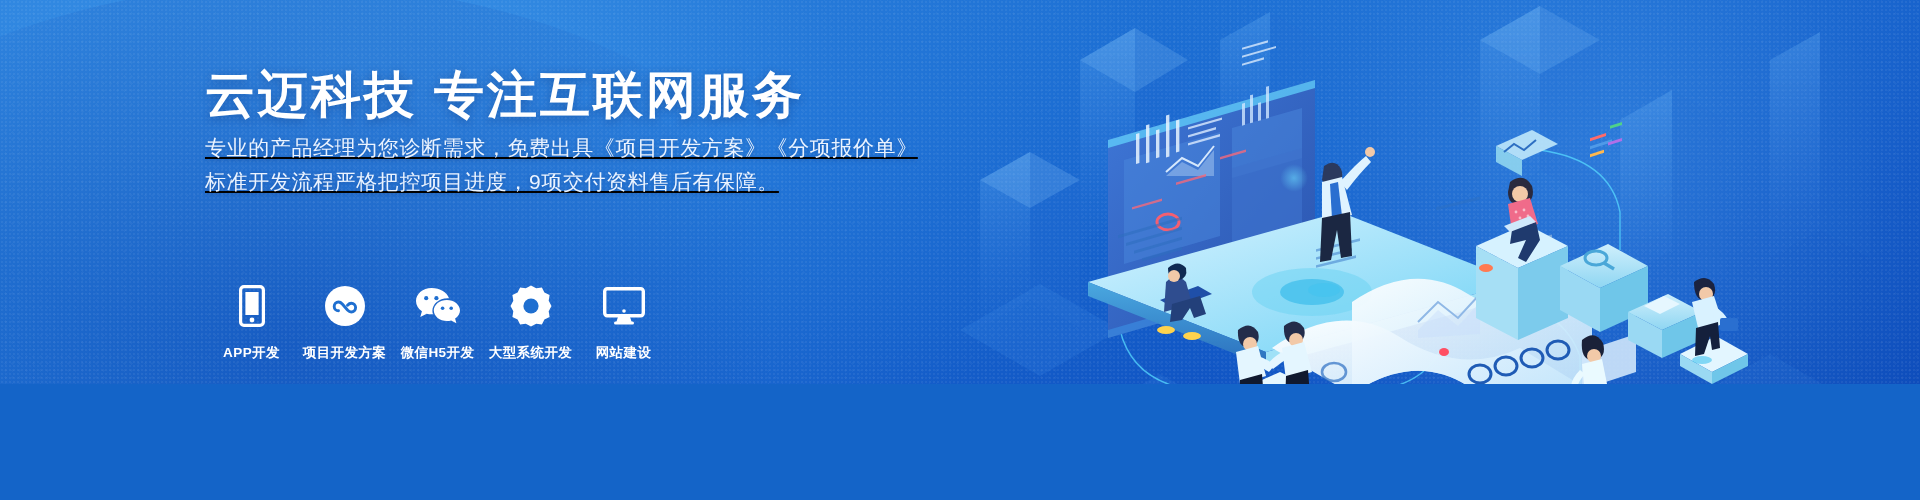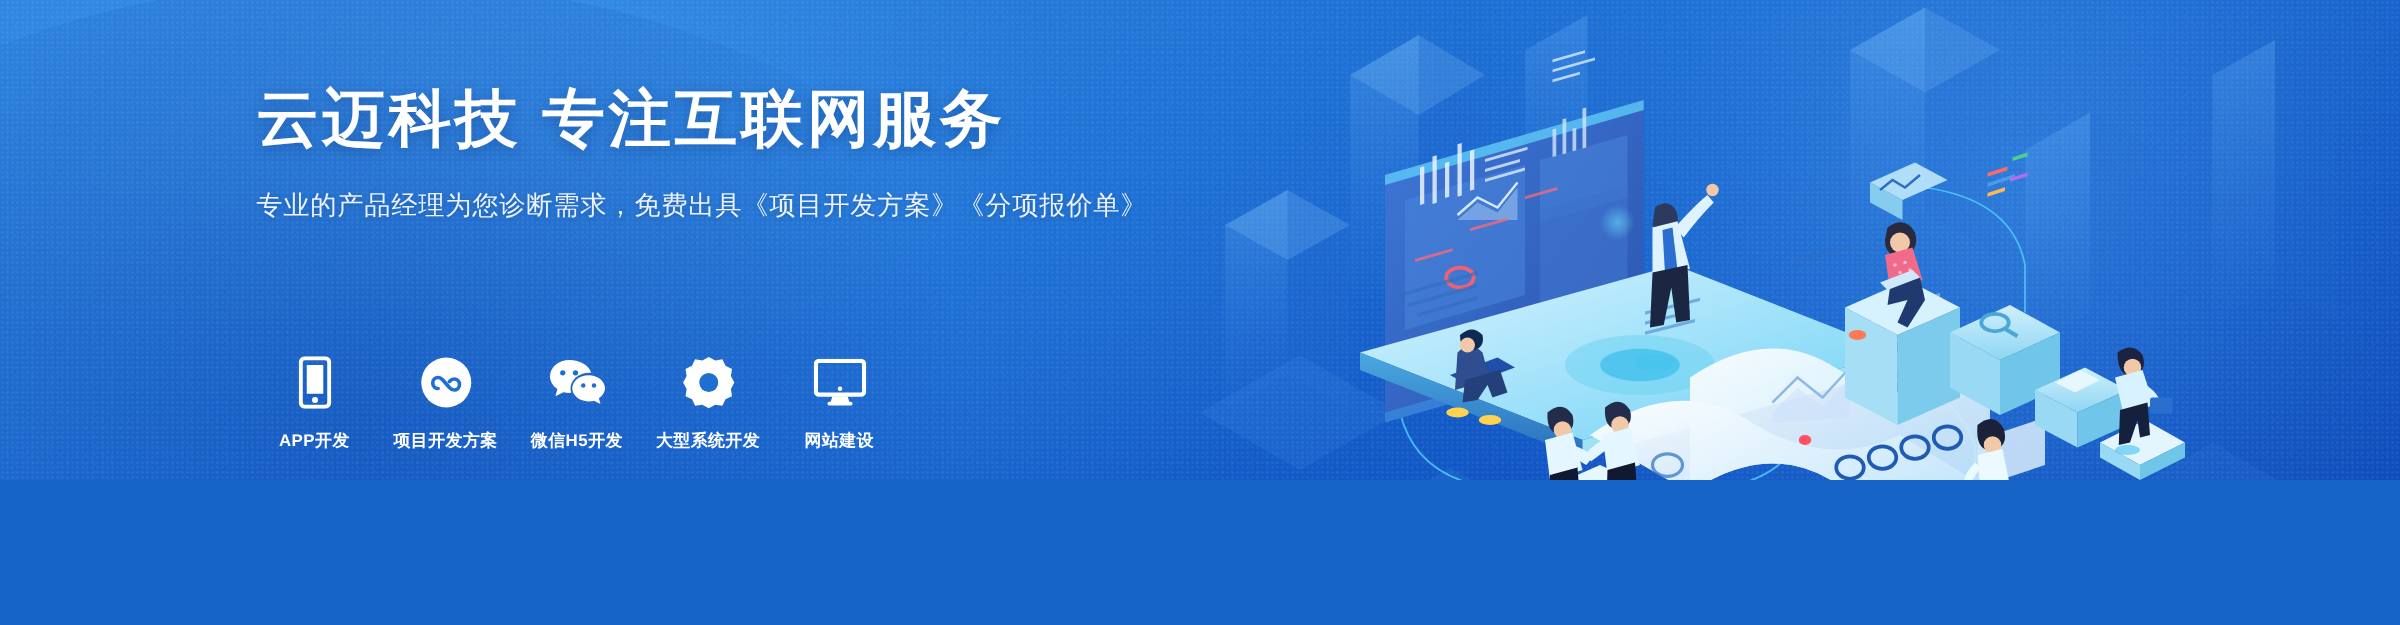--- a/index.html
+++ b/index.html
@@ -43,29 +43,29 @@
 
   
   .copy { position:absolute; left:205px; top:68px; width:700px; z-index:6; }
 
   .headline {
     font-size:50px; font-weight:700; color:#ffffff;
     letter-spacing:3px; line-height:1.1; white-space:nowrap;
     text-shadow:0 2px 10px rgba(0,30,90,.30);
   }
 
-  .sub { margin-top:25px; }
+  .sub { margin-top:8px;text-decoration:underline; }
   .sub-line {
     font-size:21px; color:#eaf3ff; line-height:1.62;
     letter-spacing:.6px; white-space:nowrap;
     text-shadow:0 1px 4px rgba(0,30,90,.25);
   }
 
   
-  .services { position:absolute; left:205px; top:282px; display:flex; gap:12px; z-index:6; }
+  .services { position:absolute; left:205px; top:282px; display:flex; gap:0; z-index:6; }
   .svc { width:93px; display:flex; flex-direction:column; align-items:center; }
   .svc-ico { height:48px; display:flex; align-items:center; justify-content:center; }
   .svc-ico svg { display:block; }
   .svc-label {
     margin-top:14px; font-size:13.5px; font-weight:700; color:#ffffff;
     letter-spacing:.4px; white-space:nowrap;
   }
 
   
   .illus { position:absolute; right:0; top:0; width:1000px; height:500px; z-index:3; }
@@ -347,20 +347,21 @@
         <ellipse cx="670" cy="424" rx="8" ry="4" fill="#14203c"></ellipse>
         <ellipse cx="674" cy="428" rx="22" ry="9" fill="#3fc3ef" opacity=".35"></ellipse>
       </g>
     </svg>
   </div>
 
   <div class="copy">
     <h1 class="headline">云迈科技 专注互联网服务</h1>
     <div class="sub">
       <div class="sub-line">专业的产品经理为您诊断需求，免费出具《项目开发方案》《分项报价单》</div>
+      <div class="sub-line">标准开发流程严格把控项目进度，9项交付资料售后有保障。</div>
     </div>
   </div>
 
   <div class="services">
 
     <div class="svc">
       <div class="svc-ico">
         <svg width="26" height="42" viewBox="0 0 26 42" fill="none">
           <rect x="1.6" y="1.6" width="22.8" height="38.8" rx="3.4" stroke="#ffffff" stroke-width="3.2"></rect>
           <rect x="6.4" y="7" width="13.2" height="23" fill="#ffffff"></rect>

